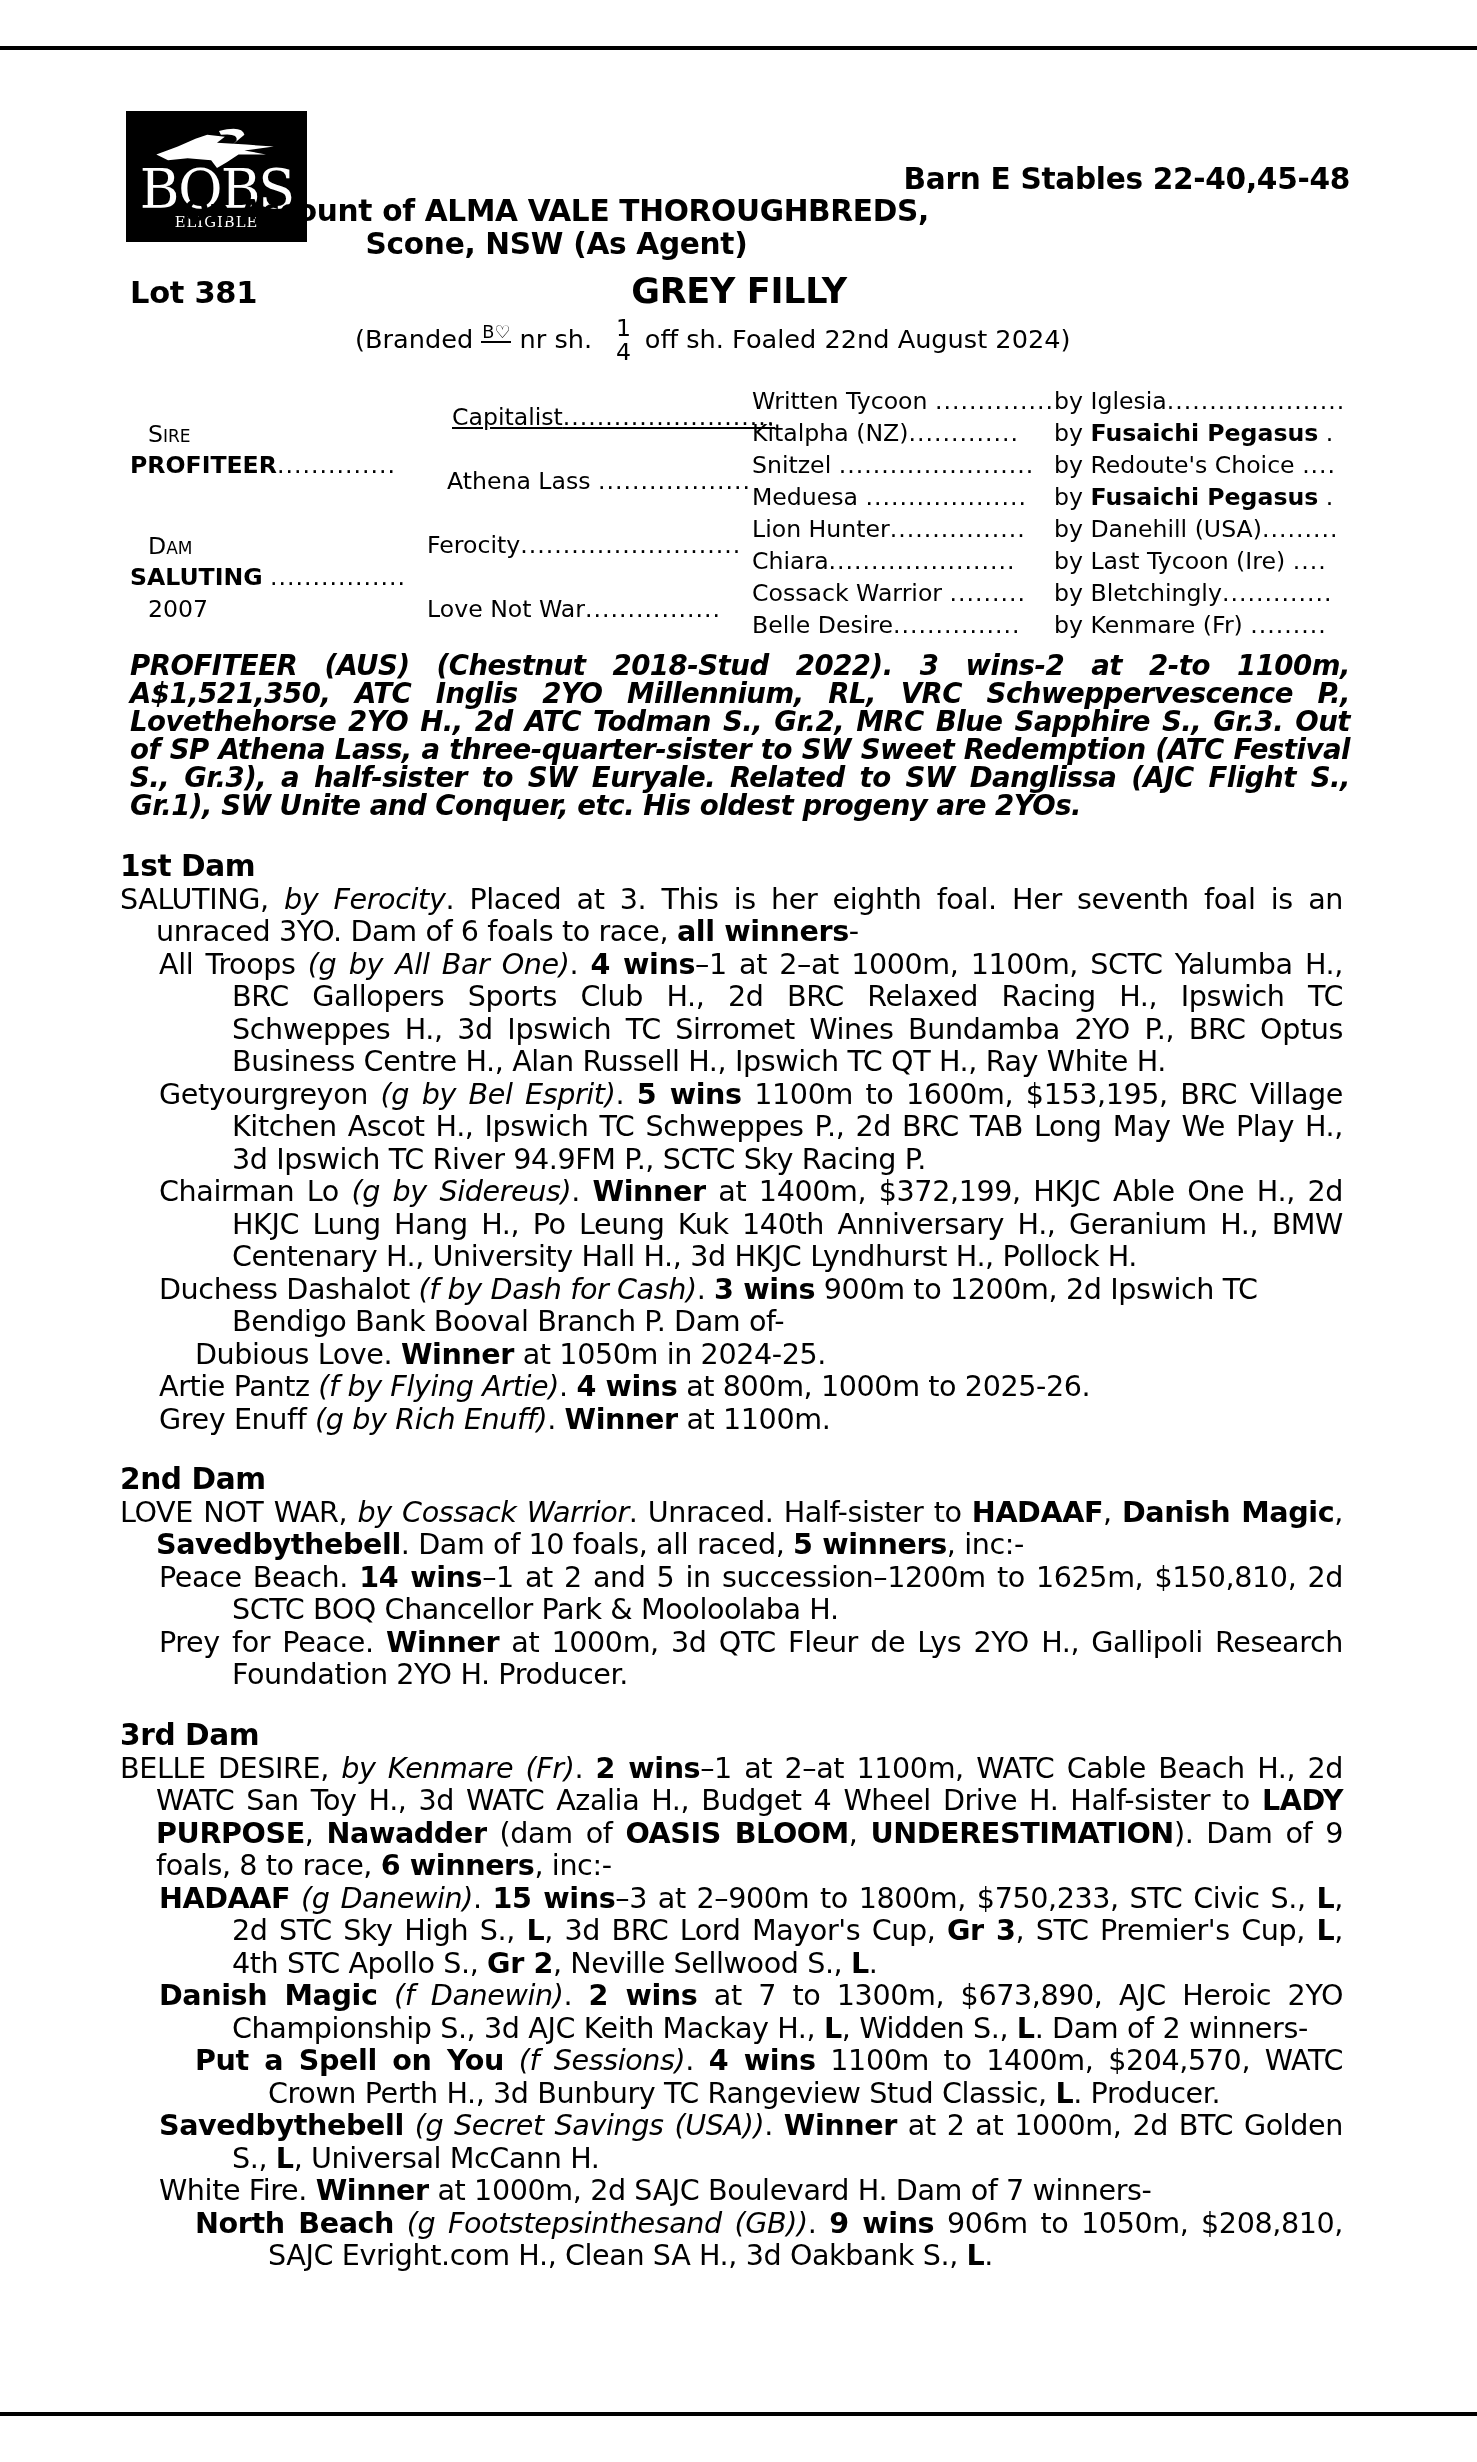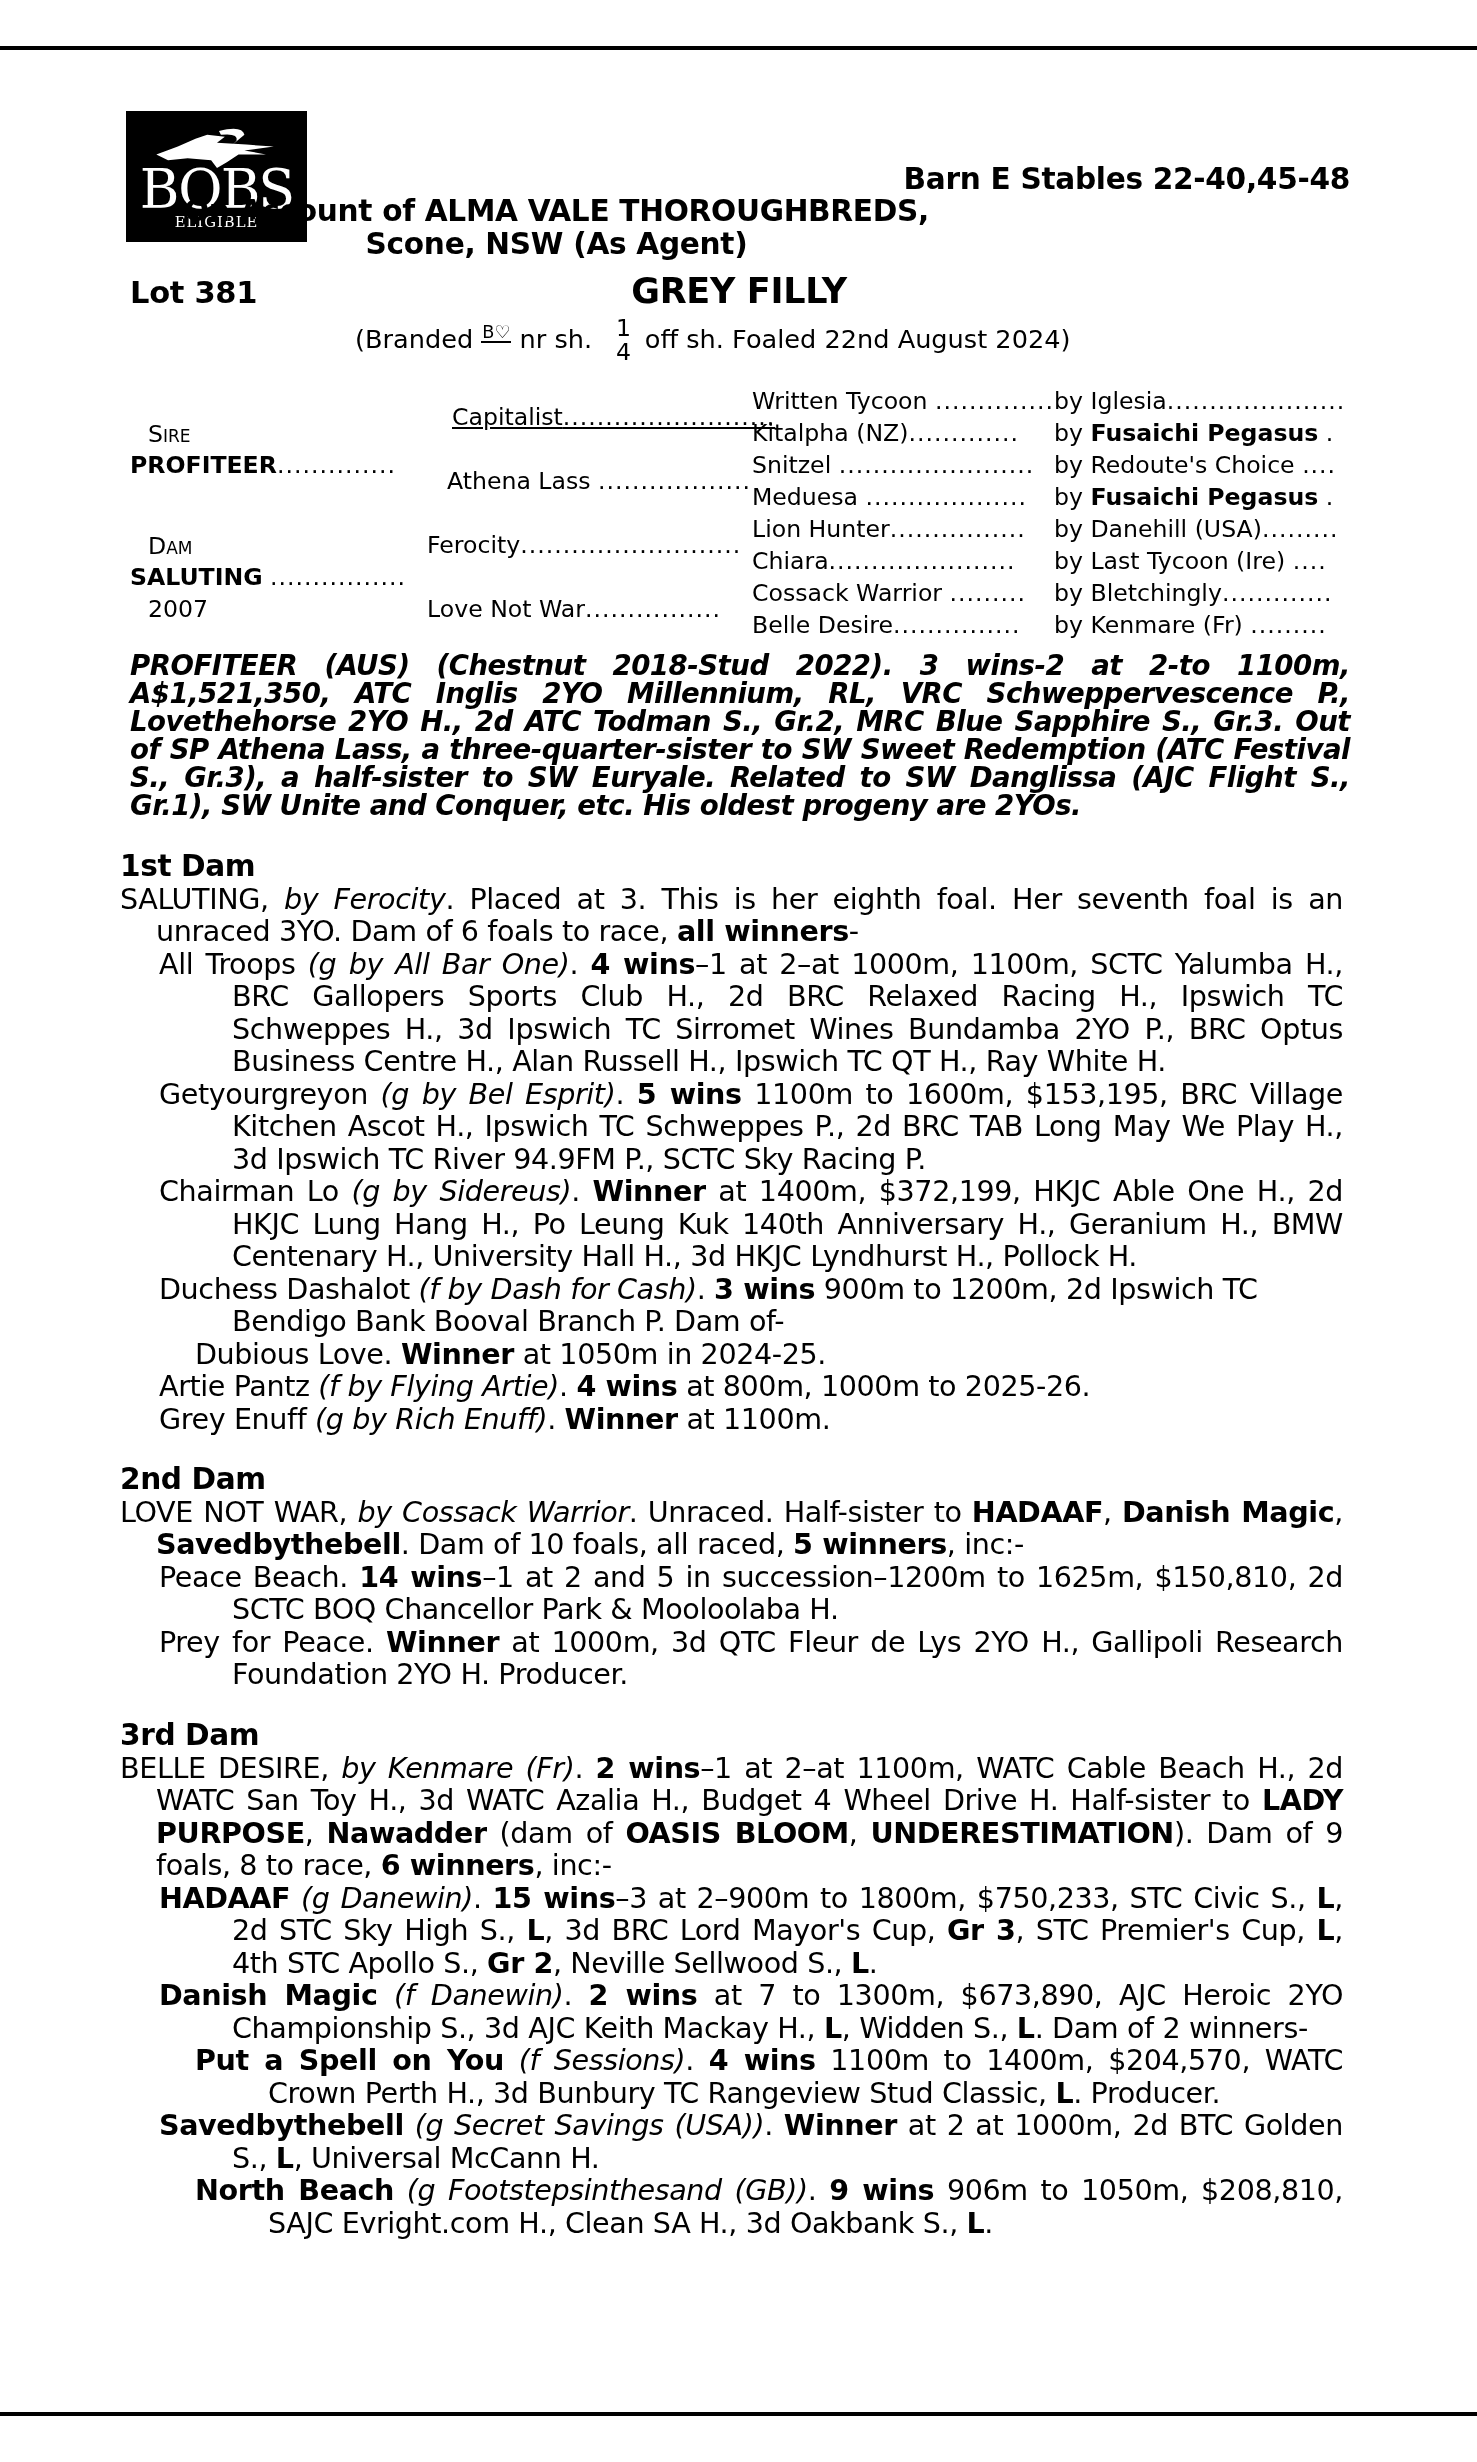--- a/index.html
+++ b/index.html
@@ -128,17 +128,18 @@
   <div class="p l1"><span>Prey for Peace.</span> <span class="b">Winner</span><span> at 1000m, 3d QTC Fleur de Lys 2YO H., Gallipoli Research Foundation 2YO H. Producer.</span></div>
 </div>
 
 <div class="sec" style="top:1719px;">
   <h2>3rd Dam</h2>
   <div class="p l0"><span>BELLE DESIRE,</span> <span class="i">by Kenmare (Fr)</span><span>. </span><span class="b">2 wins</span><span>–1 at 2–at 1100m, WATC Cable Beach H., 2d WATC San Toy H., 3d WATC Azalia H., Budget 4 Wheel Drive H. Half-sister to </span><span class="b">LADY PURPOSE</span><span>, </span><span class="b">Nawadder</span><span> (dam of </span><span class="b">OASIS BLOOM</span><span>, </span><span class="b">UNDERESTIMATION</span><span>). Dam of 9 foals, 8 to race, </span><span class="b">6 winners</span><span>, inc:-</span></div>
   <div class="p l1"><span class="b">HADAAF</span> <span class="i">(g Danewin)</span>. <span class="b">15 wins</span><span>–3 at 2–900m to 1800m, $750,233, STC Civic S., </span><span class="b">L</span><span>, 2d STC Sky High S., </span><span class="b">L</span><span>, 3d BRC Lord Mayor's Cup, </span><span class="b">Gr 3</span><span>, STC Premier's Cup, </span><span class="b">L</span><span>, 4th STC Apollo S., </span><span class="b">Gr 2</span><span>, Neville Sellwood S., </span><span class="b">L</span><span>.</span></div>
   <div class="p l1"><span class="b">Danish Magic</span> <span class="i">(f Danewin)</span>. <span class="b">2 wins</span><span> at 7 to 1300m, $673,890, AJC Heroic 2YO Championship S., 3d AJC Keith Mackay H., </span><span class="b">L</span><span>, Widden S., </span><span class="b">L</span><span>. Dam of 2 winners-</span></div>
   <div class="p l2"><span class="b">Put a Spell on You</span> <span class="i">(f Sessions)</span>. <span class="b">4 wins</span><span> 1100m to 1400m, $204,570, WATC Crown Perth H., 3d Bunbury TC Rangeview Stud Classic, </span><span class="b">L</span><span>. Producer.</span></div>
   <div class="p l1"><span class="b">Savedbythebell</span> <span class="i">(g Secret Savings (USA))</span>. <span class="b">Winner</span><span> at 2 at 1000m, 2d BTC Golden S., </span><span class="b">L</span><span>, Universal McCann H.</span></div>
+  <div class="p l1" style="text-align:left"><span>White Fire.</span> <span class="b">Winner</span><span> at 1000m, 2d SAJC Boulevard H. Dam of 7 winners-</span></div>
   <div class="p l2"><span class="b">North Beach</span> <span class="i">(g Footstepsinthesand (GB))</span>. <span class="b">9 wins</span><span> 906m to 1050m, $208,810, SAJC Evright.com H., Clean SA H., 3d Oakbank S., </span><span class="b">L</span><span>.</span></div>
 </div>
 
 <div class="rule bottom"></div>
 
 
 </body></html>

